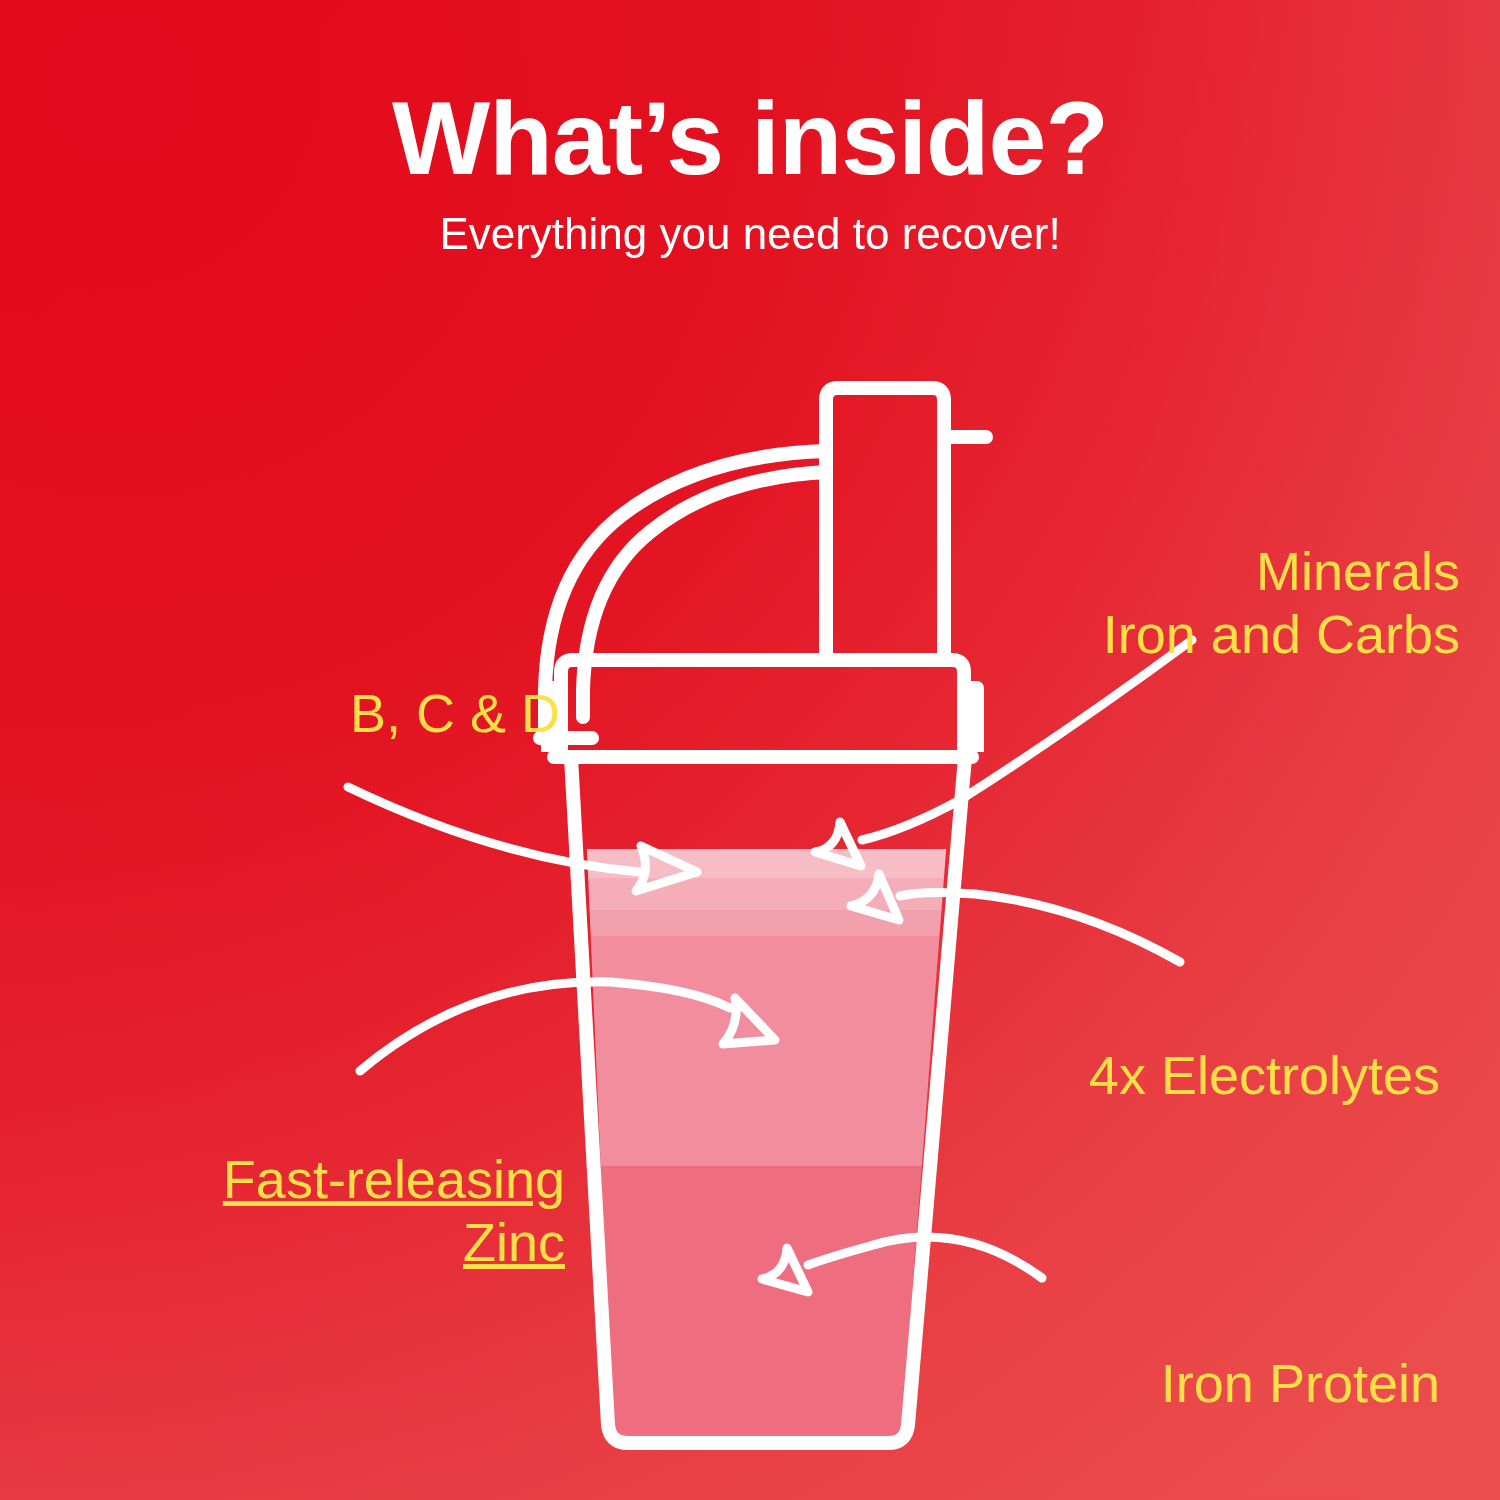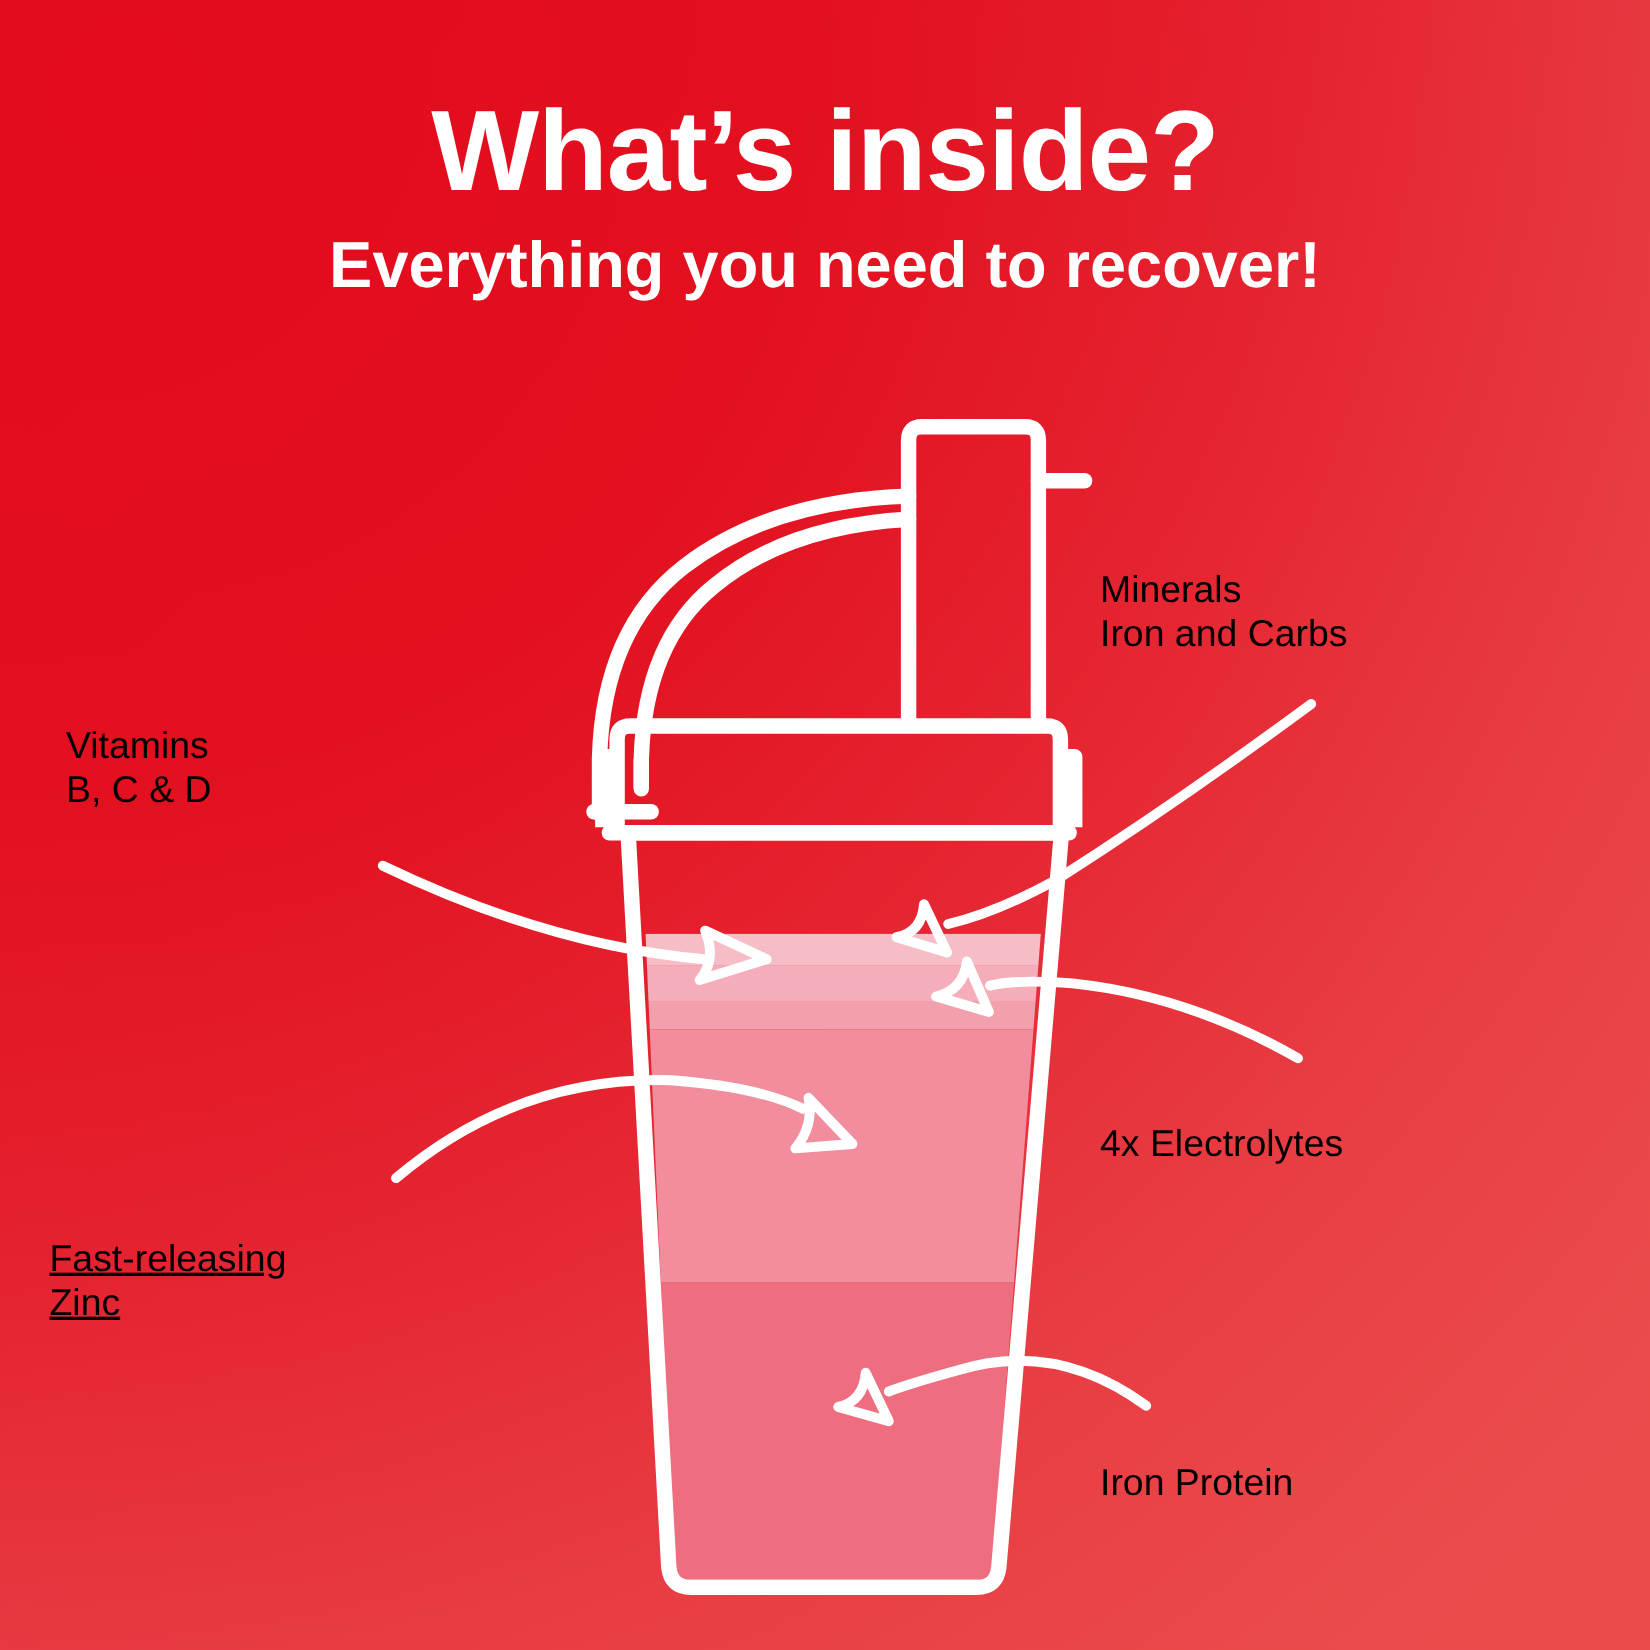--- a/index.html
+++ b/index.html
@@ -37,35 +37,35 @@
     color: #ffffff;
   }
   .title {
     font-size: 104px;
     font-weight: 700;
     letter-spacing: -1px;
     line-height: 1.0;
     margin: 0;
   }
   .subtitle {
-    font-size: 59px;
-    font-weight: 700;
+    font-size: 44px;
+    font-weight: 400;
     letter-spacing: 0px;
     line-height: 1.0;
     margin: 22px 0 0 0;
   }
 
   
   .label {
     position: absolute;
-    color: #000000;
-    font-size: 34px;
+    color: #fde047;
+    font-size: 54px;
     font-weight: 400;
     line-height: 1.18;
-    text-align: left;
+    text-align: right;
     white-space: pre-line;
   }
   .label .l2 { display: block; }
 
   #label-vitamins   { left: 60px;  top: 618px;  width: 500px; }
   #label-minerals   { left: 1000px; top: 476px; width: 460px; }
   #label-electro    { left: 1000px; top: 980px; width: 440px; }
   #label-carbs      { left: 45px;  top: 1084px; width: 520px; text-decoration: underline; }
   #label-whey       { left: 1000px; top: 1288px; width: 440px; }
 
@@ -141,21 +141,20 @@
       <path d="M 735 998 L 775 1040 L 723 1044 Q 740 1024 735 998 Z" fill="none" stroke="#FFFFFF" stroke-width="9" stroke-linejoin="round"></path>
     </g>
 
     <g>
       <path d="M 1042 1278 Q 960 1218 870 1246 Q 830 1257 808 1265" fill="none" stroke="#FFFFFF" stroke-width="9" stroke-linecap="round"></path>
       <path d="M 787 1248 L 808 1292 L 762 1279 Q 785 1274 787 1248 Z" fill="none" stroke="#FFFFFF" stroke-width="9" stroke-linejoin="round"></path>
     </g>
   </svg>
 
   <div class="label" id="label-vitamins">
-    <span>Vitamins</span>
     <span class="l2">B, C &amp; D</span>
   </div>
 
   <div class="label" id="label-minerals">
     <span>Minerals</span>
     <span class="l2">Iron and Carbs</span>
   </div>
 
   <div class="label" id="label-electro">
     <span>4x Electrolytes</span>

